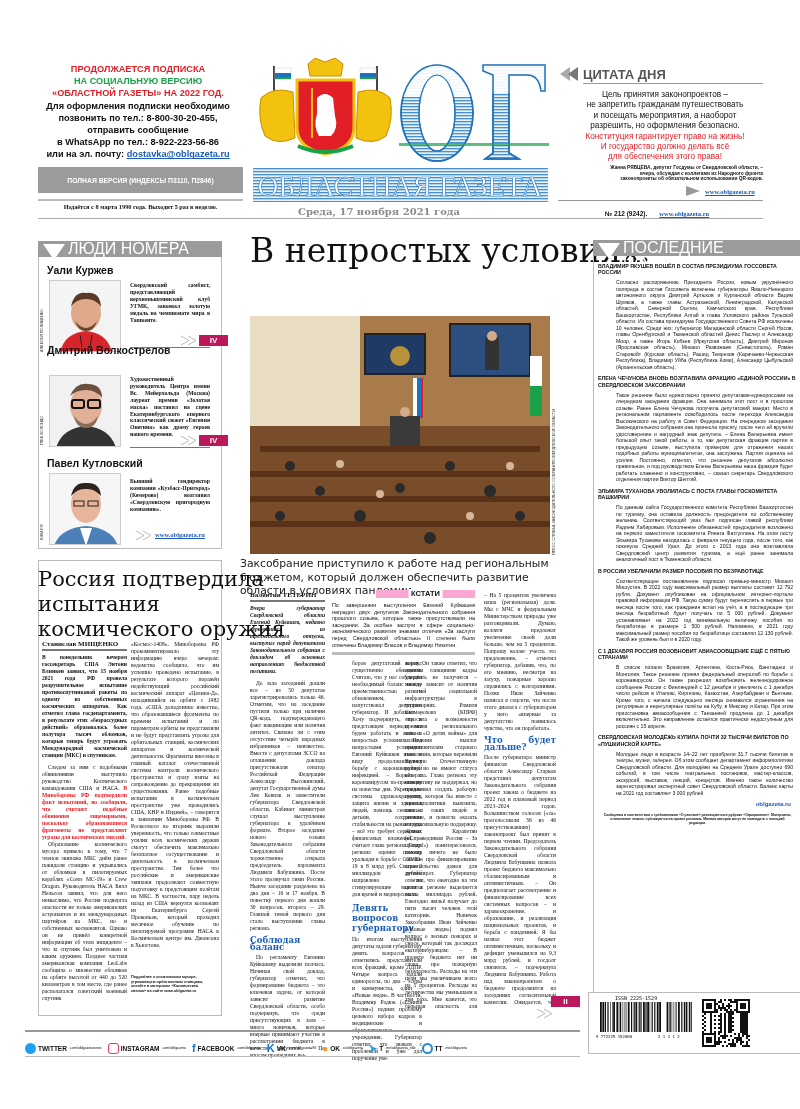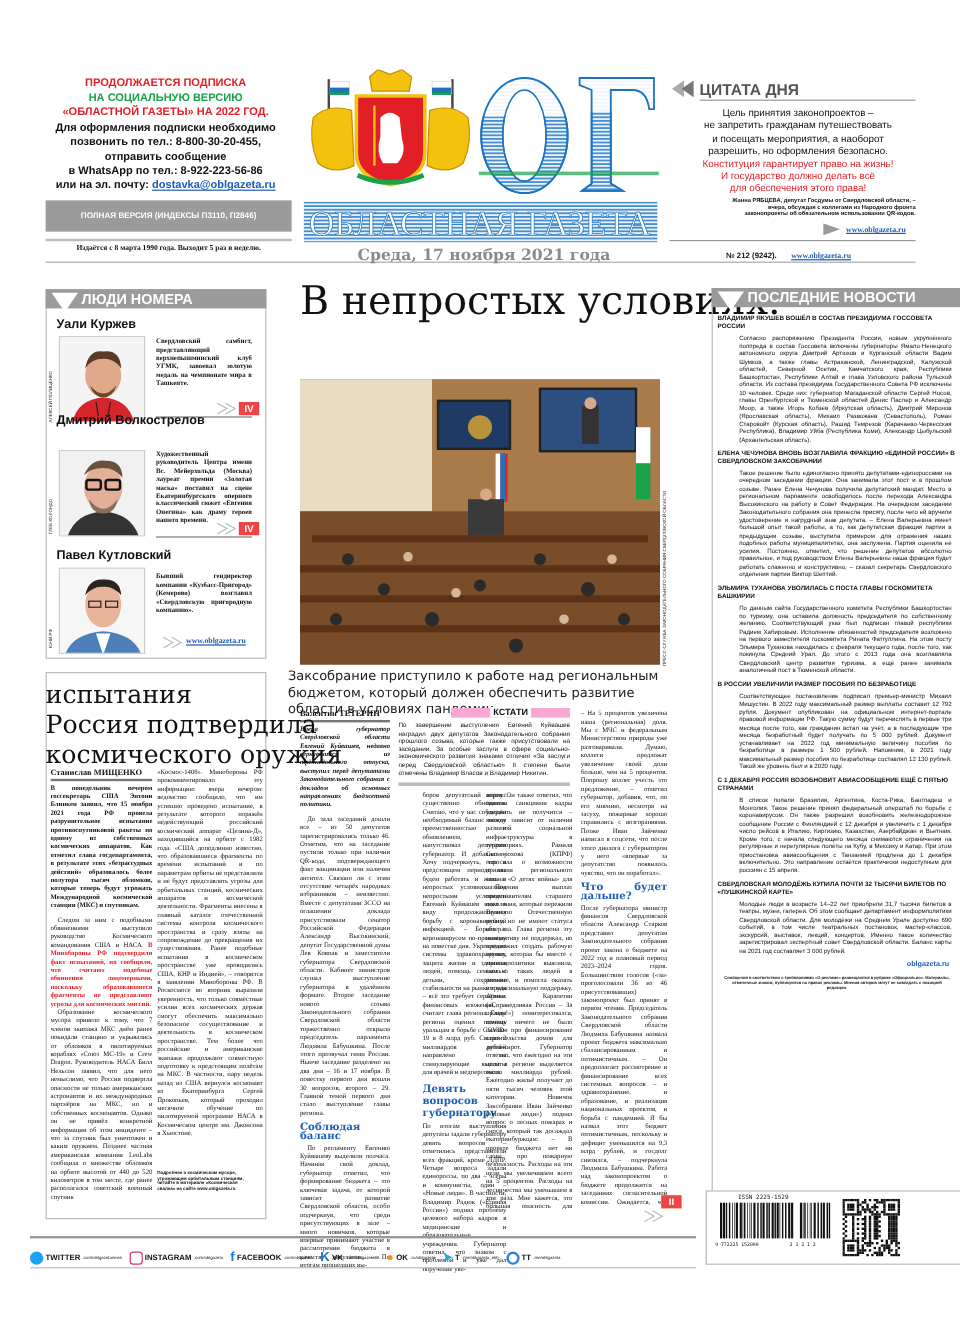--- a/index.html
+++ b/index.html
@@ -12,38 +12,38 @@
   #promo { left: 38px; top: 63px; width: 200px; text-align: center; font-size: 9.2px; line-height: 12.2px; }
   #promo .red { color: #e21e26; font-weight: bold; }
   #promo .green { color: #1aa248; font-weight: bold; }
   #promo .blk { color: #111; font-weight: bold; }
   #promo a { color: #1b5cb5; text-decoration: underline; font-weight: bold; }
   #fullver { left: 38px; top: 167px; width: 205px; height: 26px; background: #9b9b9b; color: #fff; font-size: 6.8px; font-weight: bold; display: flex; align-items: center; justify-content: center; }
   #since { left: 38px; top: 203px; width: 205px; font-size: 6.3px; font-weight: bold; text-align: center; font-family: "Liberation Serif", serif; }
   #coat { left: 253px; top: 58px; width: 145px; height: 100px; }
   #og { left: 395px; top: 55px; width: 155px; height: 110px; }
   #title-band { left: 253px; top: 168px; width: 295px; height: 34px; }
-  #date { left: 298px; top: 206px; font-size: 13px; font-weight: bold; color: #8a8a8a; font-family: "DejaVu Serif", serif; }
+  #date { left: 298px; top: 206px; font-size: 10px; font-weight: bold; color: #8a8a8a; font-family: "DejaVu Serif", serif; }
   #quote-head { left: 558px; top: 67px; width: 205px; }
   #quote-head .lbl { position: absolute; left: 25px; top: 0; font-size: 13px; font-weight: bold; color: #555; }
   #quote-body { left: 565px; top: 90px; width: 200px; text-align: center; font-size: 8.2px; line-height: 10.4px; font-weight: normal; }
   #quote-body .red { color: #e21e26; }
   #quote-attr { left: 565px; top: 165px; width: 198px; text-align: right; font-size: 4.8px; line-height: 5.6px; font-weight: bold; }
   #quote-link { left: 705px; top: 188px; font-size: 6.5px; font-weight: bold; color: #1b5cb5; text-decoration: underline; font-family: "Liberation Serif", serif; }
   #issue { left: 605px; top: 210px; font-size: 6.5px; font-weight: bold; }
   #issue span.link { color: #1b5cb5; text-decoration: underline; margin-left: 12px; font-family: "Liberation Serif", serif; }
   
-  .sec-head { position: absolute; height: 16px; background: #9b9b9b; color: #fff; font-size: 12px; font-weight: bold; line-height: 16px; padding-left: 30px; }
+  .sec-head { position: absolute; height: 16px; background: #9b9b9b; color: #fff; font-size: 16px; font-weight: normal; line-height: 16px; padding-left: 30px; }
   .sec-head .tri { position: absolute; left: 5px; top: 3px; width: 0; height: 0; border-left: 11px solid transparent; border-right: 11px solid transparent; border-top: 16px solid #fff; }
   .box { position: absolute; border: 1px solid #bbb; }
   
   .person-name { position: absolute; font-size: 10.5px; font-weight: bold; }
   .photo { position: absolute; width: 72px; height: 72px; border: 1px solid #ccc; overflow: hidden; }
   .person-desc { position: absolute; width: 80px; font-family: "Liberation Serif", serif; font-weight: bold; font-size: 5.7px; line-height: 6.9px; text-align: justify; }
-  .iv { position: absolute; width: 17px; height: 11px; background: #ef4444; color: #fff; font-size: 8px; font-weight: bold; text-align: center; line-height: 11px; }
+  .iv { position: absolute; width: 29px; height: 11px; background: #be185d; color: #fff; font-size: 8px; font-weight: bold; text-align: center; line-height: 11px; }
   .arrow-out { position: absolute; width: 20px; height: 11px; }
   .credit { position: absolute; font-size: 3.8px; transform: rotate(-90deg); transform-origin: left top; color: #333; white-space: nowrap; }
   
   #headline { left: 250px; top: 232px; font-size: 33px; line-height: 38px; font-family: "DejaVu Serif", serif; }
   #photo-main { left: 250px; top: 316px; width: 300px; height: 238px; }
   #subhead { left: 240px; top: 557px; width: 330px; font-size: 10.8px; line-height: 13.6px; font-family: "DejaVu Sans", sans-serif; color: #222; }
   .col { position: absolute; }
   .byline { font-size: 7px; font-weight: bold; font-family: "Liberation Serif", serif; border-bottom: 2px solid #777; padding-bottom: 1px; margin-bottom: 3px; }
   .lead { font-weight: bold; font-style: italic; }
   .subh { color: #1b5cb5; font-weight: bold; font-family: "DejaVu Serif", serif; }
@@ -295,22 +295,22 @@
   <p>После губернатора министр финансов Свердловской области Александр Старков представил депутатам Законодательного собрания проект закона о бюджете на 2022 год и плановый период 2023–2024 годов. Большинством голосов («за» проголосовали 36 из 46 присутствовавших) законопроект был принят в первом чтении. Председатель Законодательного собрания Свердловской области Людмила Бабушкина назвала проект бюджета максимально сбалансированным и оптимистичным. – Он предполагает рассмотрение и финансирование всех системных вопросов – и здравоохранение, и образование, и реализация национальных проектов, и борьба с пандемией. Я бы назвал этот бюджет оптимистичным, поскольку и дефицит уменьшился на 9,3 млрд рублей, и госдолг снизился, – подчеркнула Людмила Бабушкина. Работа над законопроектом о бюджете продолжится на заседаниях согласительной комиссии. Ожидается, что они начнутся уже в четверг, 18 ноября.</p>
 
 </div>
 <svg class="arrow-out abs" style="left:536px;top:1008px;" viewBox="0 0 20 11">
     <path d="M1 1 L9 5.5 L1 10 M8 1 L16 5.5 L8 10" fill="none" stroke="#bbb" stroke-width="1"></path>
   </svg>
 <div class="iv" style="left:551px;top:996px;">II</div>
 
 <div class="box" style="left:38px;top:560px;width:184px;height:456px;"></div>
 <div id="space-title" class="abs">
+  <div>Россия подтвердила</div>
   <div>испытания</div>
-  <div>Россия подтвердила</div>
   <div>космического оружия</div>
 </div>
 <div class="col tiny" style="left:42px;top:641px;width:85px;height:372px;overflow:hidden;">
   <div class="byline">Станислав МИЩЕНКО</div>
   <p style="font-weight:bold">В понедельник вечером госсекретарь США Энтони Блинкен заявил, что 15 ноября 2021 года РФ провела разрушительное испытание противоспутниковой ракеты по одному из собственных космических аппаратов. Как отметил глава госдепартамента, в результате этих «безрассудных действий» образовалось более полутора тысяч обломков, которые теперь будут угрожать Международной космической станции (МКС) и спутникам.</p>
   <p style="text-indent:6px;margin-top:5px;"><span>Следом за ним с подобными обвинениями выступило руководство Космического командования США и НАСА.</span> <span class="redtxt" style="font-weight:bold">В Минобороны РФ подтвердили факт испытаний, но сообщили, что считают подобные обвинения лицемерными, поскольку образовавшиеся фрагменты не представляют угрозы для космических миссий.</span></p>
   <p style="text-indent:6px">Образование космического мусора привело к тому, что 7 членов экипажа МКС днём ранее покидали станцию и укрывались от обломков в пилотируемых кораблях «Союз МС-19» и Crew Dragon. Руководитель НАСА Билл Нельсон заявил, что для него немыслимо, что Россия подвергла опасности не только американских астронавтов и их международных партнёров на МКС, но и собственных космонавтов. Однако он не привёл конкретной информации об этом инциденте – что за спутник был уничтожен и каким оружием. Позднее частная американская компания LeoLabs сообщила о множестве обломков на орбите высотой от 440 до 520 километров в том месте, где ранее располагался советский военный спутник</p>
 </div>
 <div class="col tiny" style="left:131px;top:641px;width:88px;height:330px;overflow:hidden;">
   <p>«Космос-1408». Минобороны РФ прокомментировало эту информацию вчера вечером: ведомство сообщило, что им успешно проведено испытание, в результате которого поражён недействующий российский космический аппарат «Целина-Д», находившийся на орбите с 1982 года. «США доподлинно известно, что образовавшиеся фрагменты по времени испытаний и по параметрам орбиты не представляли и не будут представлять угрозы для орбитальных станций, космических аппаратов и космической деятельности. Фрагменты внесены в главный каталог отечественной системы контроля космического пространства и сразу взяты на сопровождение до прекращения их существования. Ранее подобные испытания в космическом пространстве уже проводились США, КНР и Индией», – говорится в заявлении Минобороны РФ. В Роскосмосе во вторник выразили уверенность, что только совместные усилия всех космических держав смогут обеспечить максимально безопасное сосуществование и деятельность в космическом пространстве. Тем более что российские и американские экипажи продолжают совместную подготовку к предстоящим полётам на МКС. В частности, пару недель назад из США вернулся космонавт из Екатеринбурга Сергей Прокопьев, который проходил месячное обучение по пилотируемой программе НАСА в Космическом центре им. Джонсона в Хьюстоне.</p>

